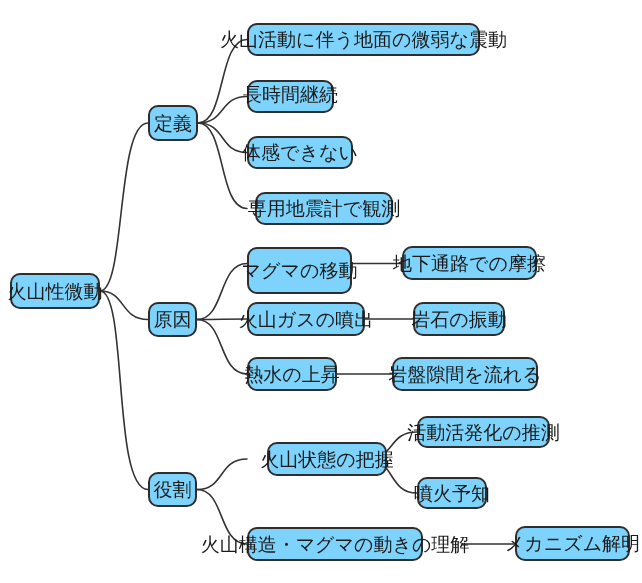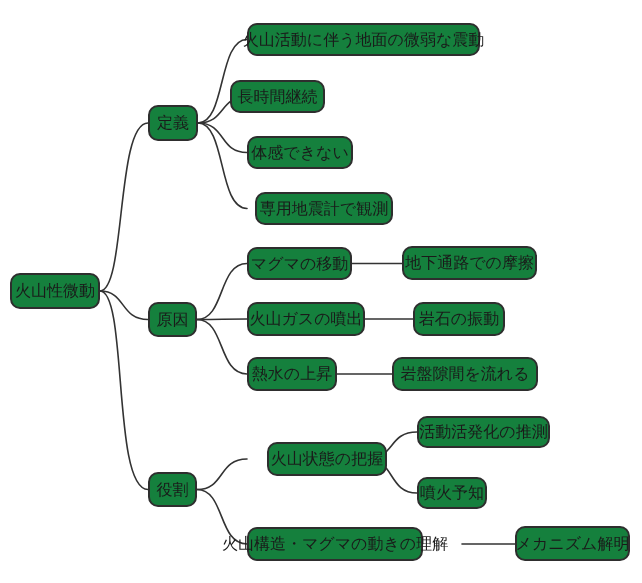--- a/index.html
+++ b/index.html
@@ -24,25 +24,25 @@
   }
   .edges path {
     fill: none;
     stroke: #333333;
     stroke-width: 1.6;
     stroke-linecap: round;
   }
   .node {
     position: absolute;
     box-sizing: border-box;
-    background: #15803d;
+    background: #7dd3fc;
     border: 2px solid #2e2e2e;
     border-radius: 10px;
     color: #1a1a1a;
-    font-size: 16px;
+    font-size: 19px;
     display: flex;
     align-items: center;
     justify-content: center;
     white-space: nowrap;
     line-height: 1;
   }
 </style>
 </head>
 <body>
 
@@ -72,26 +72,26 @@
     <path d="M 367,459 C 395,459 388,432 417,432"></path>
     <path d="M 367,459 C 395,459 388,493 417,493"></path>
 
     <path d="M 462,544 L 515,544"></path>
   </svg>
 
   <div class="node" style="left:10px; top:273px; width:90px; height:36px;">火山性微動</div>
 
   <div class="node" style="left:148px; top:105px; width:50px; height:36px;">定義</div>
   <div class="node" style="left:247px; top:23px; width:233px; height:33px;">火山活動に伴う地面の微弱な震動</div>
-  <div class="node" style="left:230px; top:80px; width:95px; height:33px;">長時間継続</div>
+  <div class="node" style="left:247px; top:80px; width:87px; height:33px;font-family:Liberation Mono, monospace;">長時間継続</div>
   <div class="node" style="left:247px; top:136px; width:106px; height:33px;">体感できない</div>
   <div class="node" style="left:247px; top:192px; width:138px; height:33px;margin-left:8px;">専用地震計で観測</div>
 
   <div class="node" style="left:148px; top:302px; width:49px; height:35px;">原因</div>
-  <div class="node" style="left:247px; top:247px; width:105px; height:33px;">マグマの移動</div>
+  <div class="node" style="left:247px; top:247px; width:105px; height:47px;">マグマの移動</div>
   <div class="node" style="left:402px; top:246px; width:135px; height:34px;">地下通路での摩擦</div>
   <div class="node" style="left:247px; top:302px; width:118px; height:34px;">火山ガスの噴出</div>
   <div class="node" style="left:413px; top:302px; width:92px; height:34px;">岩石の振動</div>
   <div class="node" style="left:247px; top:357px; width:90px; height:34px;">熱水の上昇</div>
   <div class="node" style="left:392px; top:357px; width:146px; height:34px;">岩盤隙間を流れる</div>
 
   <div class="node" style="left:148px; top:472px; width:49px; height:35px;">役割</div>
   <div class="node" style="left:247px; top:442px; width:120px; height:34px;margin-left:20px;">火山状態の把握</div>
   <div class="node" style="left:417px; top:416px; width:133px; height:32px;">活動活発化の推測</div>
   <div class="node" style="left:417px; top:477px; width:70px; height:32px;">噴火予知</div>

